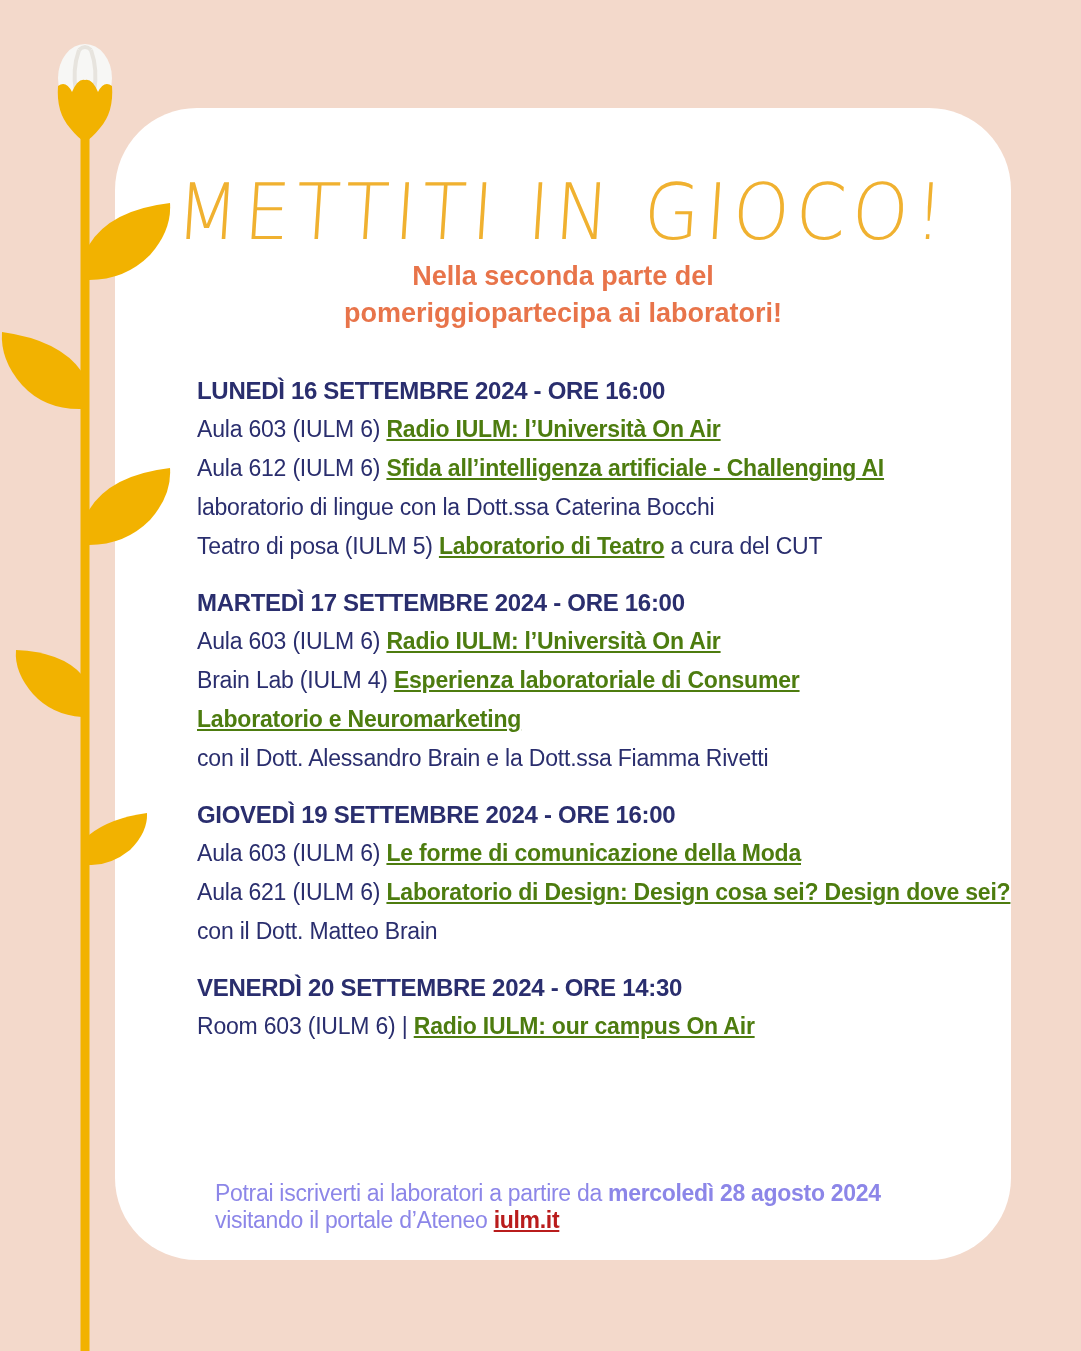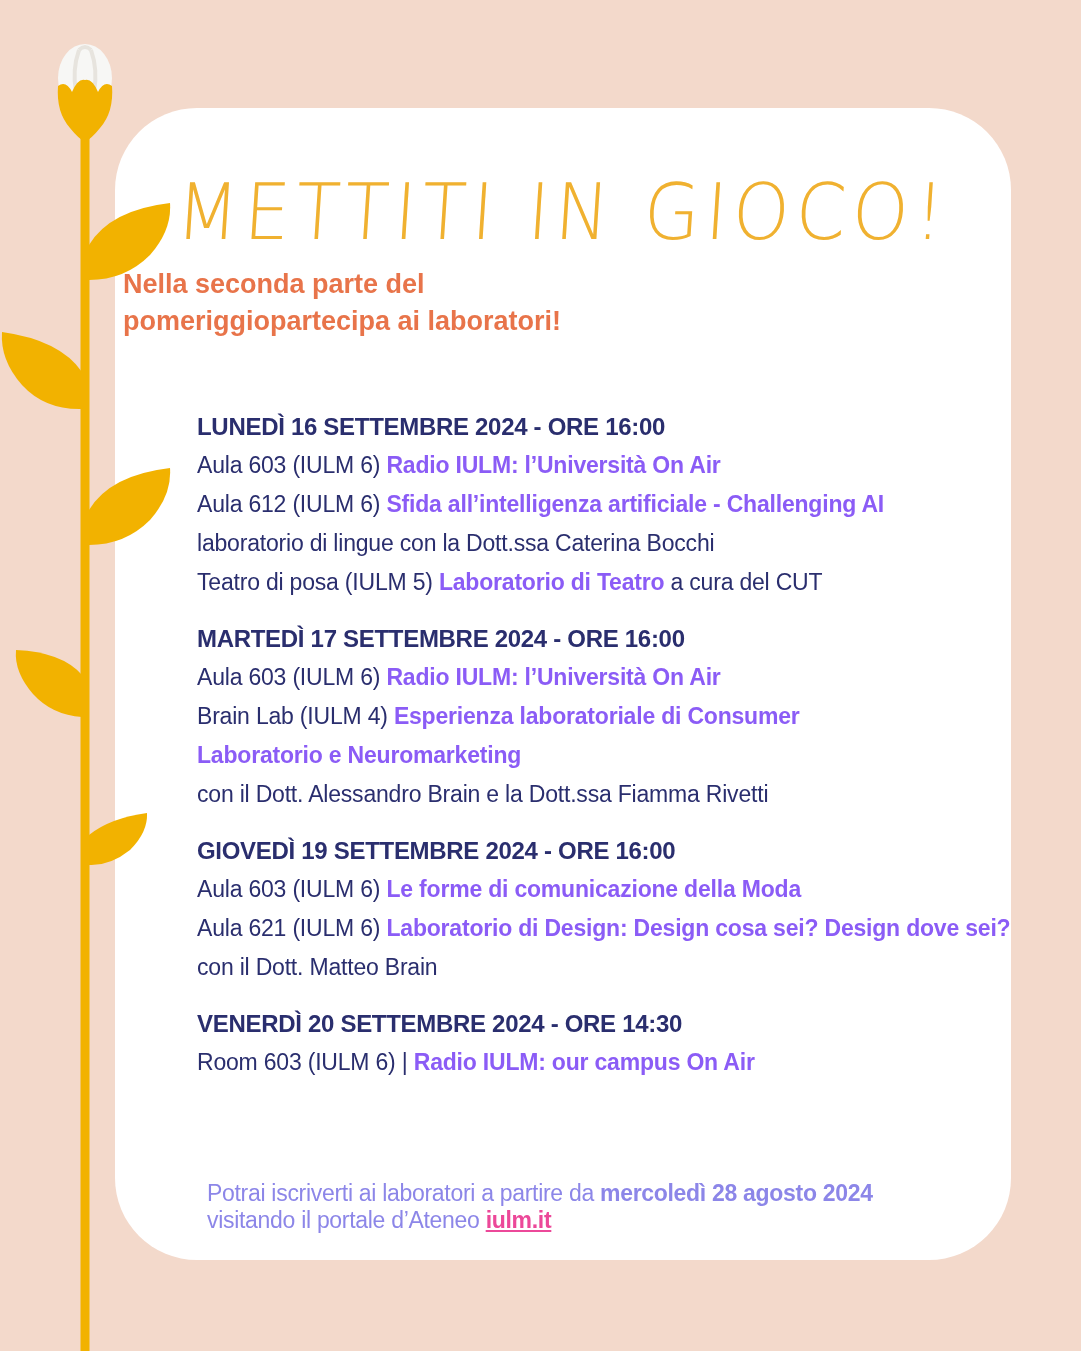--- a/index.html
+++ b/index.html
@@ -31,63 +31,64 @@
       font-family: "DejaVu Sans", sans-serif;
       font-weight: 300;
       font-size: 72px;
       letter-spacing: 6px;
       transform: scaleY(1.08) skewX(-4deg);
       margin: 0;
     }
     .subtitle {
       position: absolute;
       left: 0; right: 0; top: 150px;
+      text-align: center;
       color: #e8744a;
       font-weight: 700;
       font-size: 27px;
       line-height: 37px;
-      margin: 8px;
+      margin: 0;
     }
     .schedule {
       position: absolute;
       left: 82px; top: 263px;
       width: 800px;
-      margin-top: 36px;
     }
     .day { margin-bottom: 17px; }
     .day-heading {
       color: #2a2e6e;
       font-weight: 700;
       font-size: 24px;
       line-height: 39px;
       letter-spacing: -0.3px;
       margin: 0;
     }
     .line {
       color: #2a2e6e;
       font-size: 23px;
       line-height: 39px;
       white-space: nowrap;
       letter-spacing: -0.2px;
     }
     .hl {
-      color: #8b5cf6;
+      color: #4d7c0f;
       font-weight: 700;
+      text-decoration: underline;
     }
     .footer {
       position: absolute;
-      left: 92px; top: 1072px;
+      left: 100px; top: 1072px;
       color: #8c86e8;
       font-size: 23px;
       line-height: 27px;
       letter-spacing: -0.3px;
     }
     .footer b { font-weight: 700; }
     .footer a {
-      color: #ec4899;
+      color: #b91c1c;
       font-weight: 700;
     }
   </style>
 </head>
 <body>
 
 <div class="card">
   <h1 class="title">METTITI IN GIOCO!</h1>
   <div class="subtitle">
     <div>Nella seconda parte del</div>

